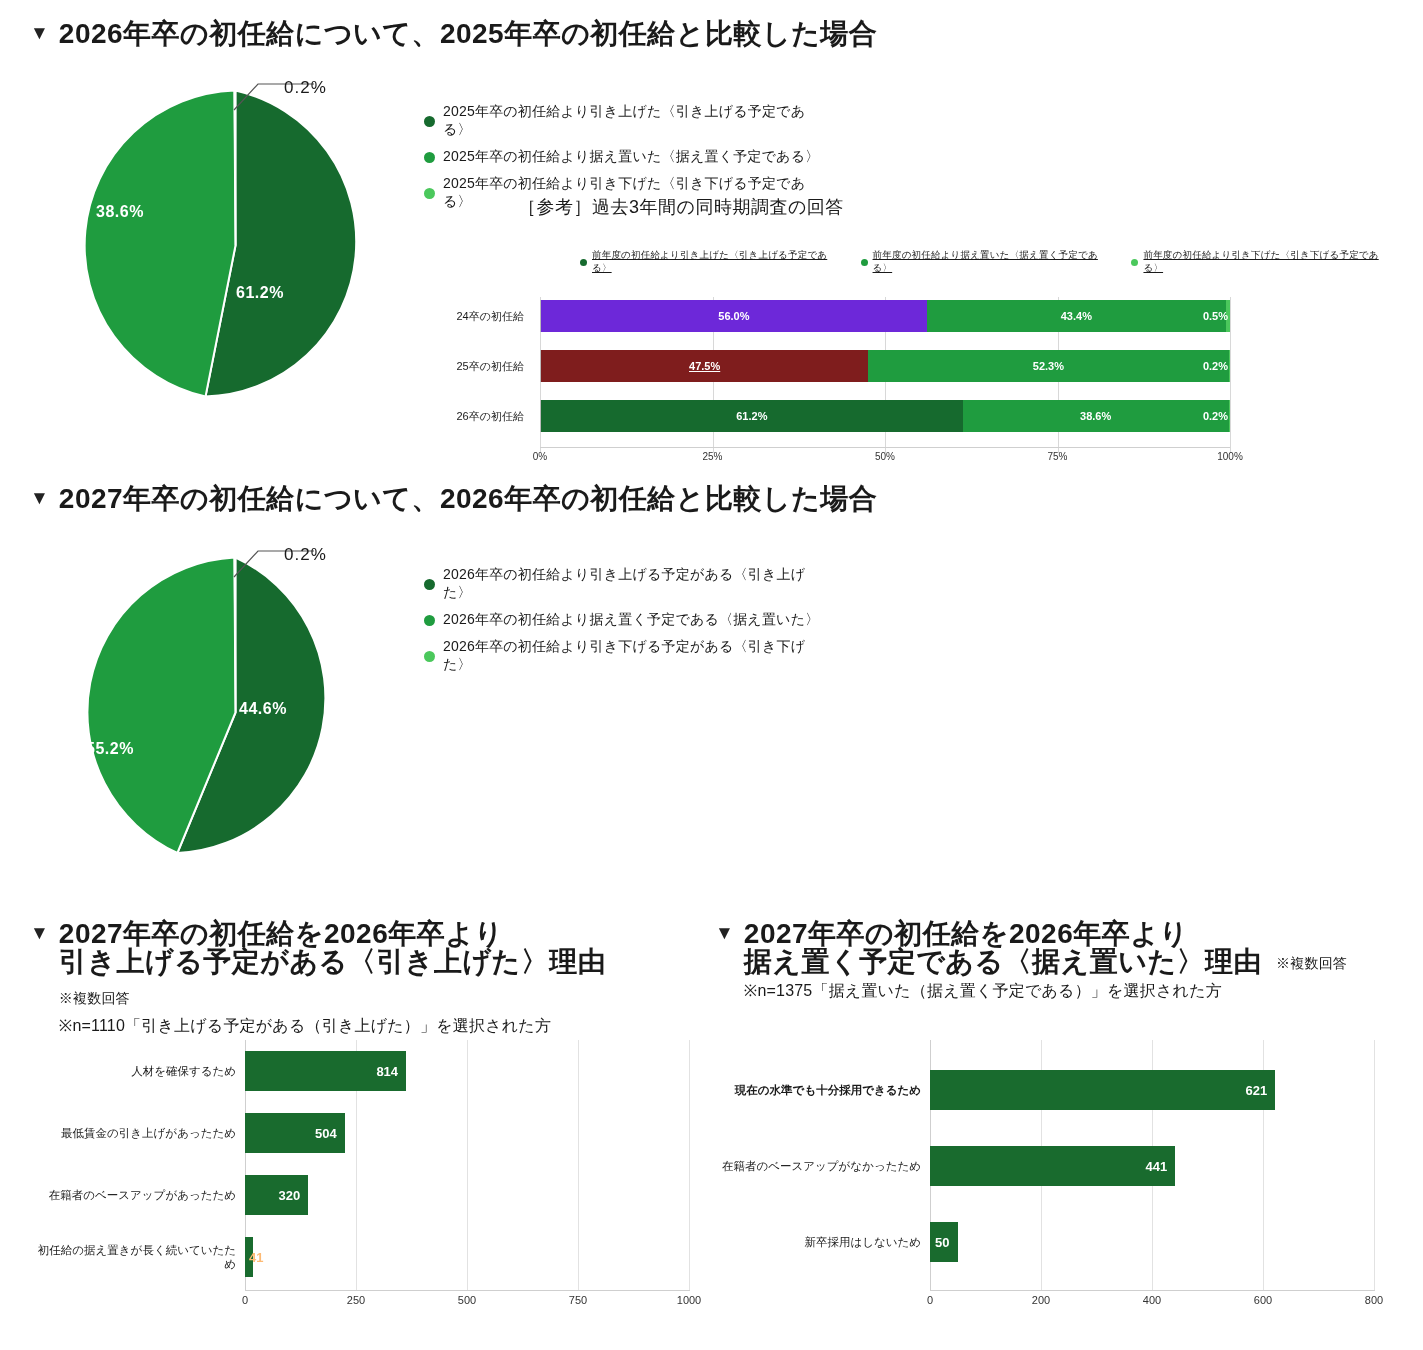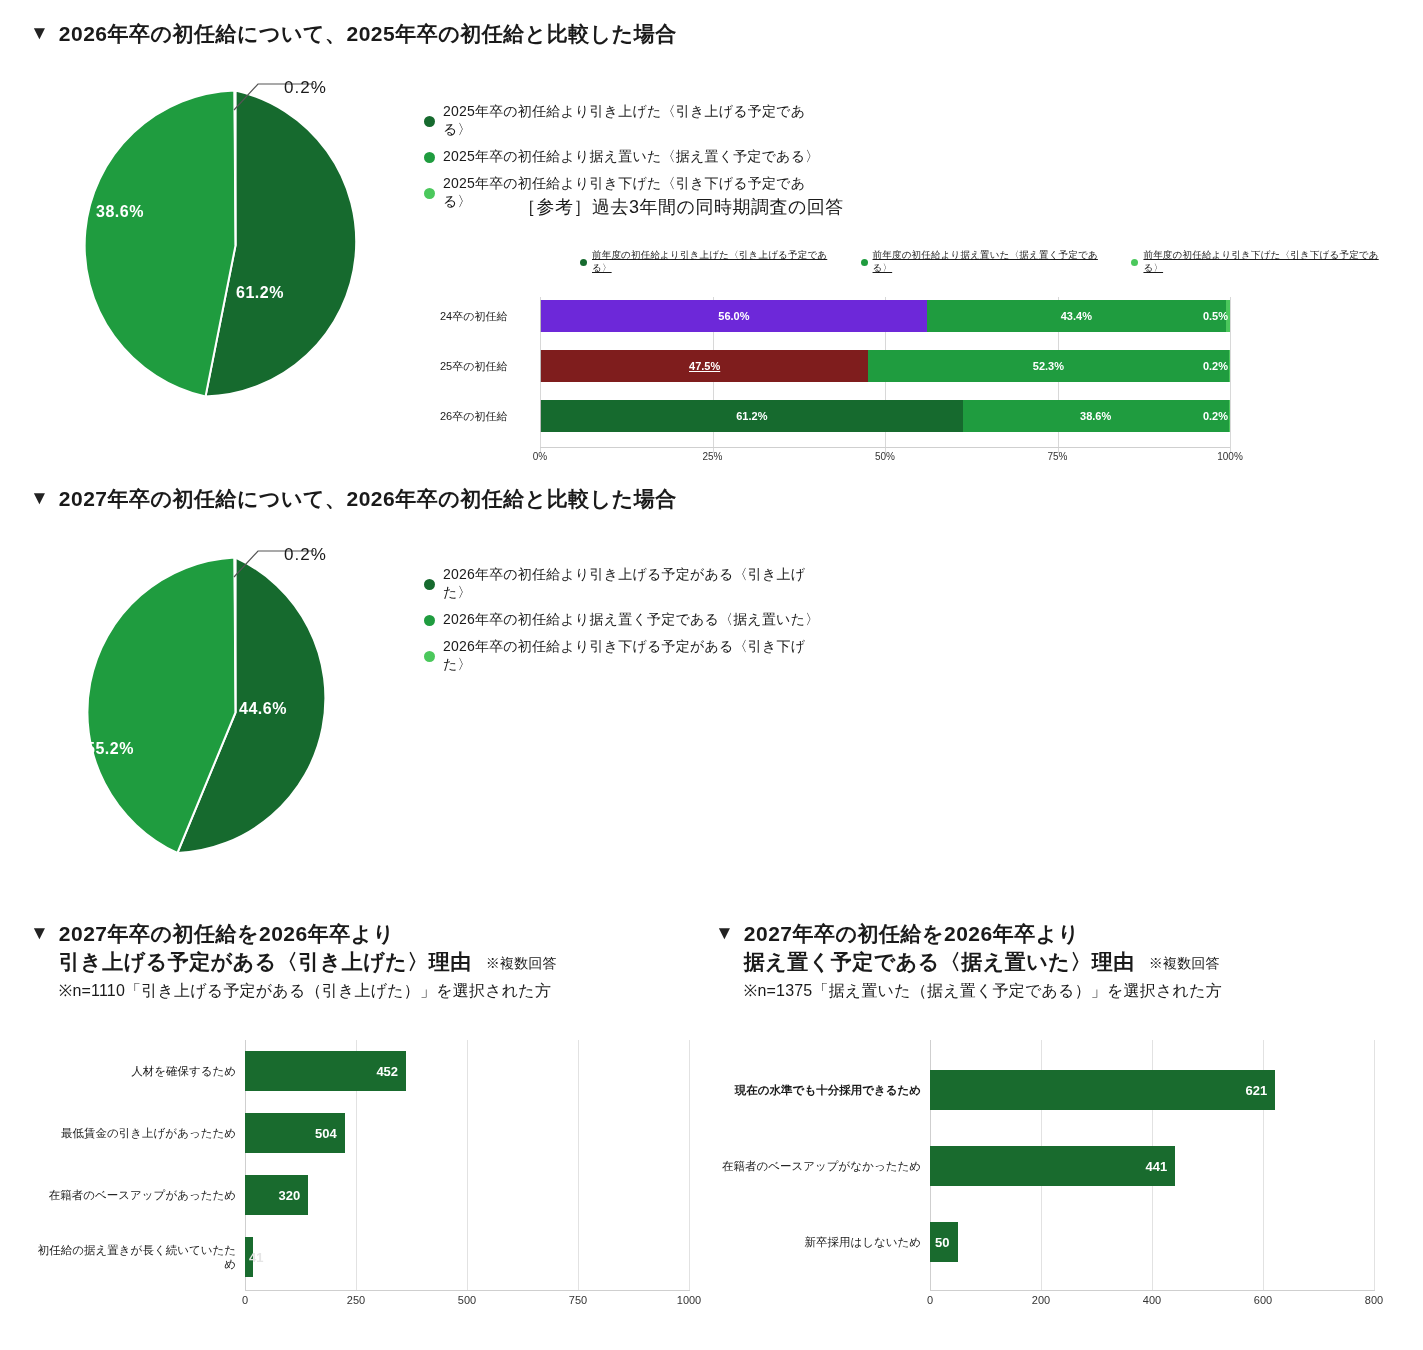--- a/index.html
+++ b/index.html
@@ -23,21 +23,21 @@
     align-items: flex-start;
     gap: 10px;
   }
   .tri {
     color: #222;
     font-size: 19px;
     line-height: 24px;
     margin-top: 1px;
   }
   .sec-title {
-    font-size: 21px;
+    font-size: 28px;
     font-weight: bold;
     letter-spacing: 0.5px;
     line-height: 28px;
     white-space: pre-line;
   }
   .sec-sub {
     font-size: 16px;
     font-weight: normal;
     letter-spacing: 0.2px;
     line-height: 26px;
@@ -97,21 +97,22 @@
   .ref-legend .legend-text { font-size: 9.5px; }
 
   .sbar-row {
     display: flex;
     align-items: center;
     height: 38px;
     margin-bottom: 12px;
   }
   .sbar-cat {
     width: 100px;
-    padding-right: 10px;
+    text-align: right;
+    padding-right: 16px;
     font-size: 11px;
     color: #1a1a1a;
   }
   .sbar-track {
     position: relative;
     height: 32px;
     display: flex;
     flex: 1 1 auto;
     border-left: 1px solid #bbb;
   }
@@ -364,40 +365,40 @@
       <div class="vgrid" style="left:215px; top:0; height:250px; background:#cfcfcf;"></div>
       <div class="vgrid" style="left:326px; top:0; height:250px;"></div>
       <div class="vgrid" style="left:437px; top:0; height:250px;"></div>
       <div class="vgrid" style="left:548px; top:0; height:250px;"></div>
       <div class="vgrid" style="left:659px; top:0; height:250px;"></div>
 
       <div style="height:250px;">
         <div class="hbar-row" style="height:62px;">
           <div class="hbar-cat" style="width:215px;">人材を確保するため</div>
           <div class="hbar-area" style="width:445px; flex:0 0 445px;">
-            <div class="hbar-bar" style="width:36.2%;">452</div>
+            <div class="hbar-bar" style="width:36.2%;">814</div>
           </div>
         </div>
         <div class="hbar-row" style="height:62px;">
           <div class="hbar-cat" style="width:215px;">最低賃金の引き上げがあったため</div>
           <div class="hbar-area" style="width:445px; flex:0 0 445px;">
             <div class="hbar-bar" style="width:22.4%;">504</div>
           </div>
         </div>
         <div class="hbar-row" style="height:62px;">
           <div class="hbar-cat" style="width:215px;">在籍者のベースアップがあったため</div>
           <div class="hbar-area" style="width:445px; flex:0 0 445px;">
             <div class="hbar-bar" style="width:14.2%;">320</div>
           </div>
         </div>
         <div class="hbar-row" style="height:62px;">
           <div class="hbar-cat" style="width:215px;">初任給の据え置きが長く続いていたため</div>
           <div class="hbar-area" style="width:445px; flex:0 0 445px;">
             <div class="hbar-bar" style="width:1.8%; justify-content:flex-start; padding-right:0; padding-left:2px; overflow:visible;">
-                <span style="white-space:nowrap; position:relative; left:2px; color:#e5e5e5;">41</span>
+                <span style="white-space:nowrap; position:relative; left:2px; color:#fdba74;">41</span>
               </div>
           </div>
         </div>
       </div>
 
       <div class="hbar-axis" style="margin-left:215px; width:445px;">
         <div class="tick" style="left:0px;">0</div>
         <div class="tick" style="left:111px;">250</div>
         <div class="tick" style="left:222px;">500</div>
         <div class="tick" style="left:333px;">750</div>

